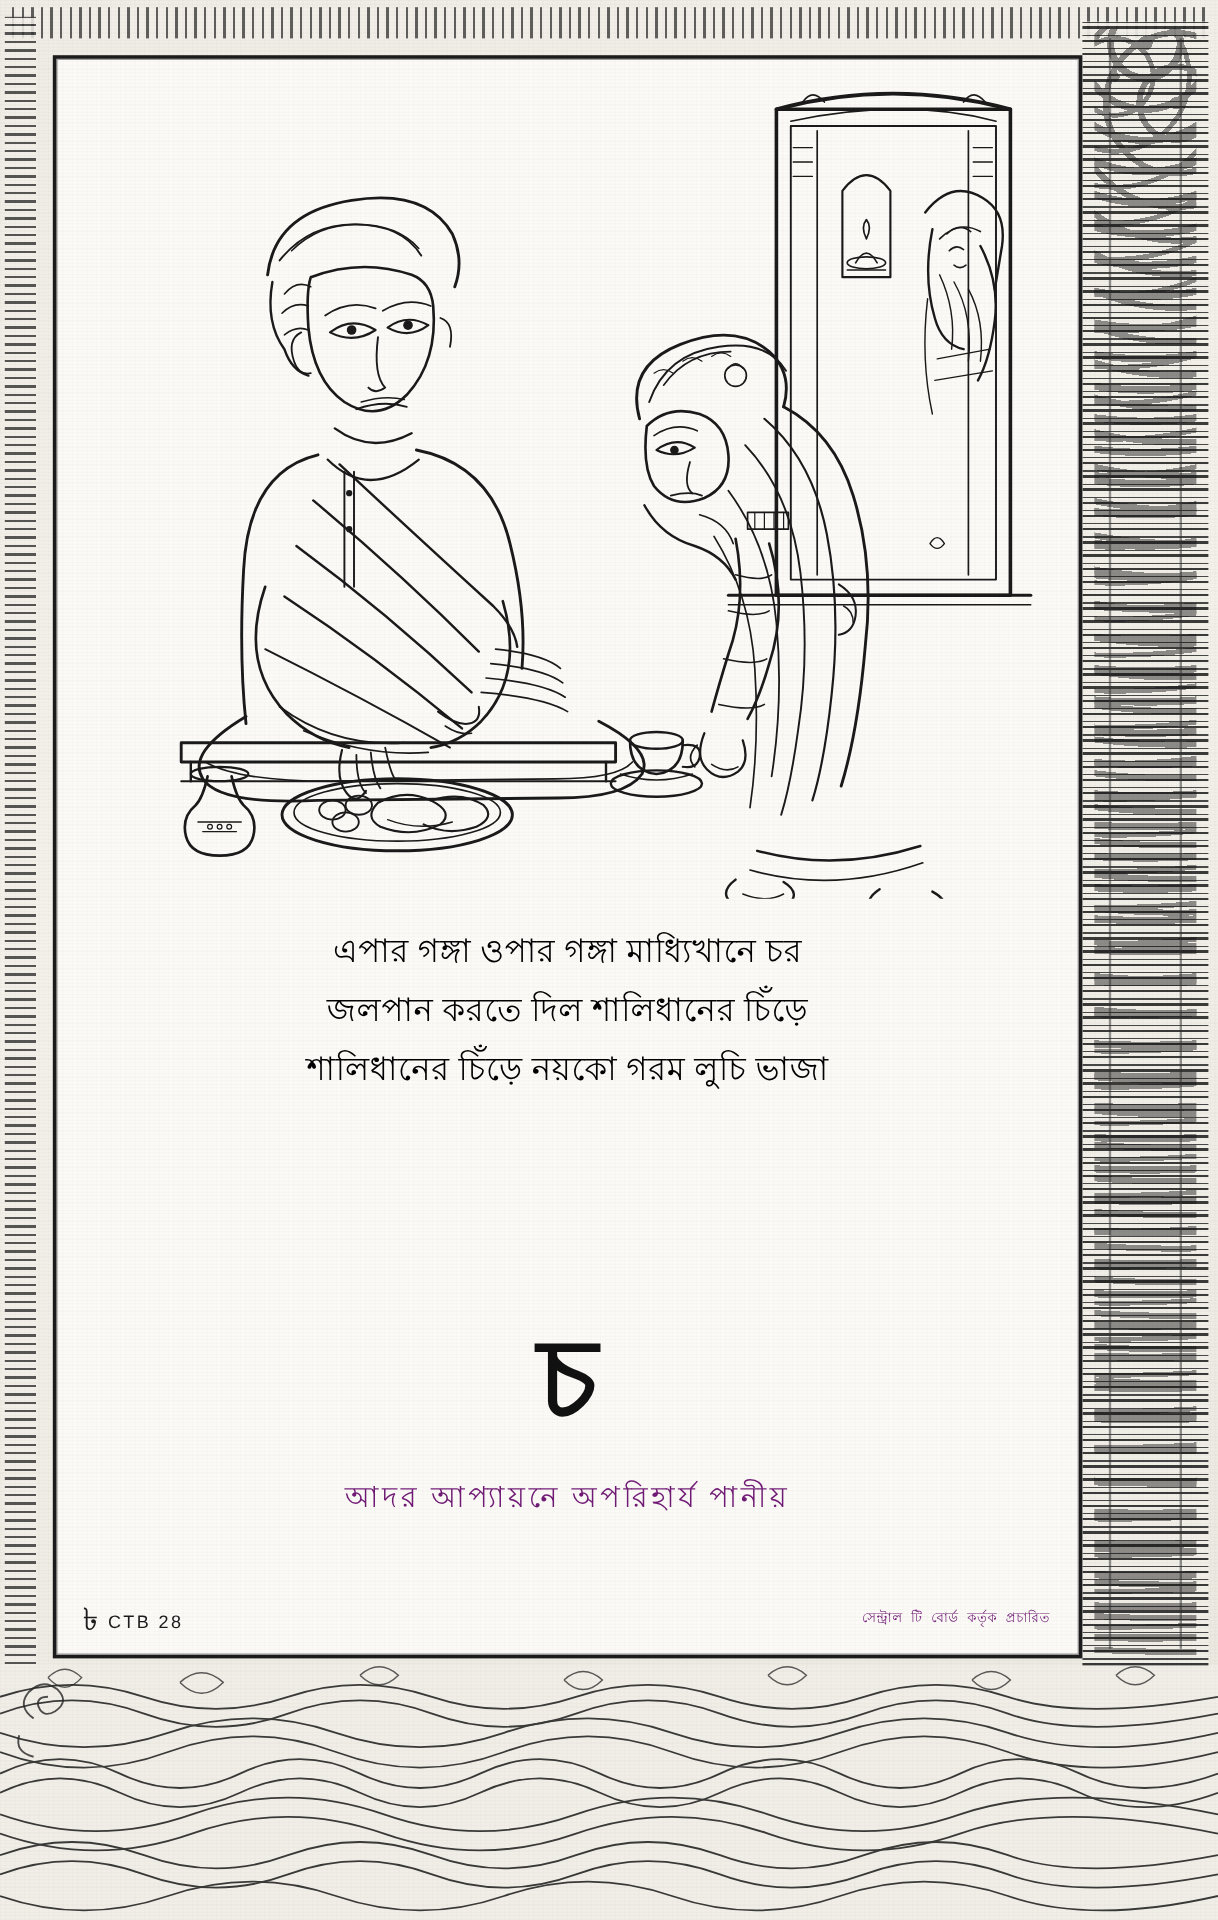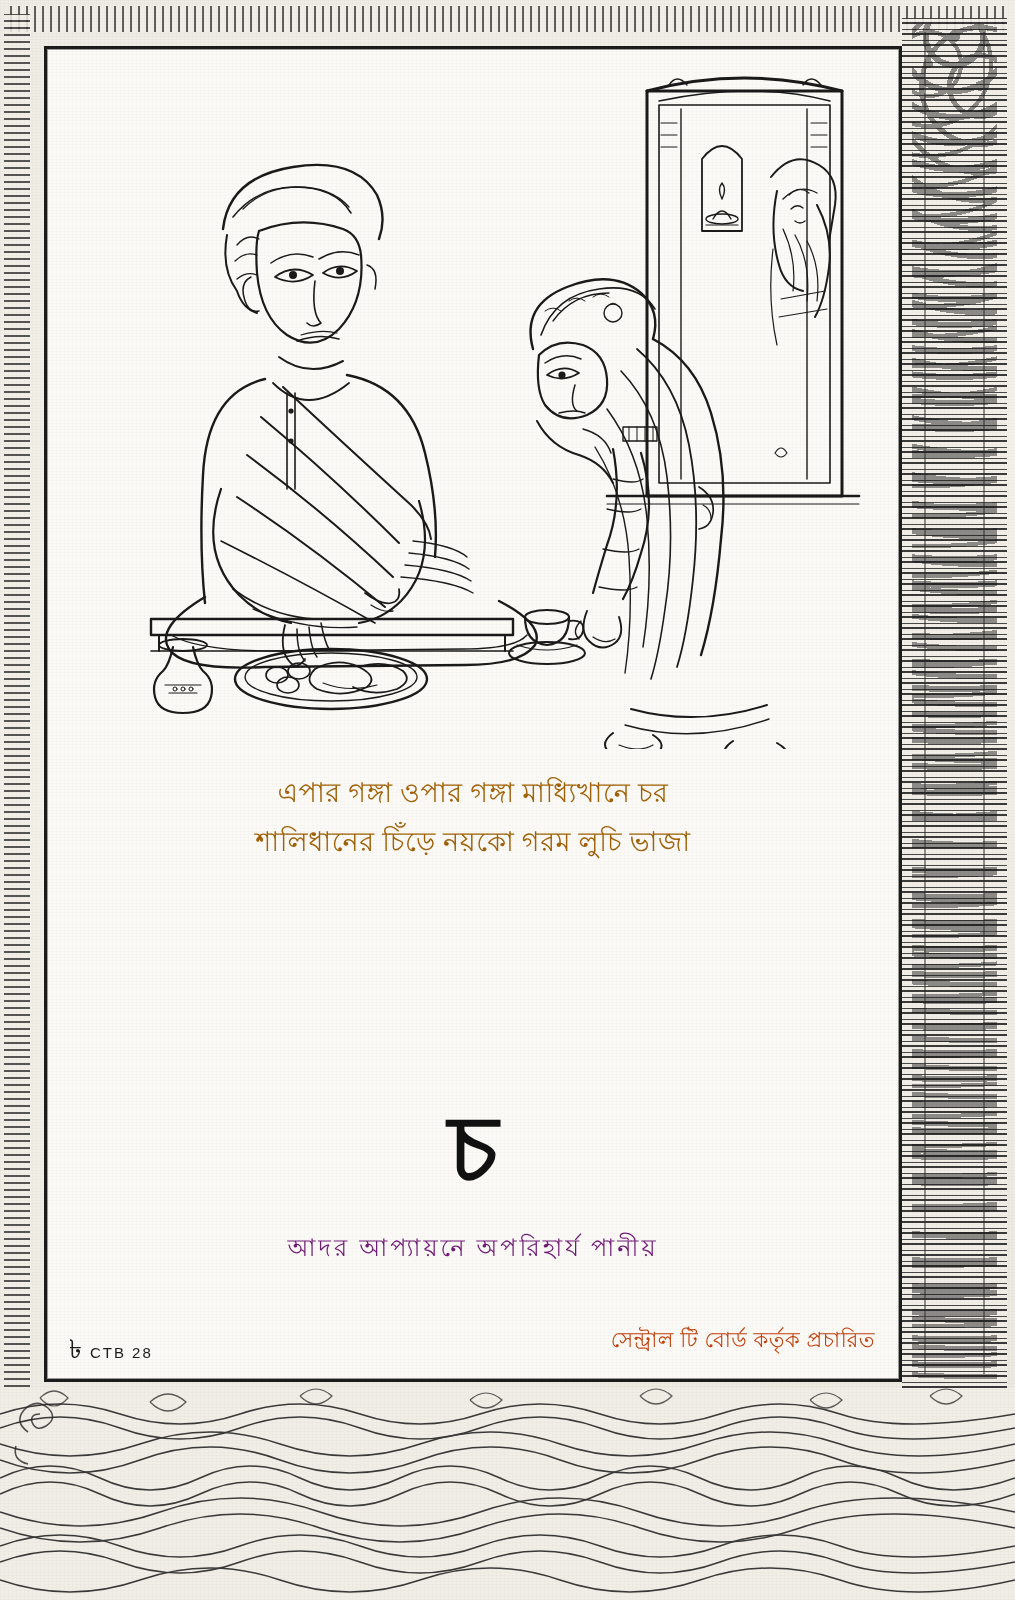--- a/index.html
+++ b/index.html
@@ -136,21 +136,21 @@
     position: absolute;
     left: 0;
     top: 720px;
     width: 852px;
     text-align: center;
   }
   .verse-line {
     font-family: "Liberation Serif", serif;
     font-size: 27px;
     line-height: 49px;
-    color: #a16207;
+    color: #000000;
     letter-spacing: .6px;
     white-space: nowrap;
   }
 
   
   .glyph {
     position: absolute;
     left: 0;
     top: 1055px;
     width: 852px;
@@ -192,23 +192,23 @@
   }
   .footer-left .mono-mark {
     font-family: "Liberation Serif", serif;
     font-size: 26px;
     line-height: .9;
   }
   .footer-right {
     position: absolute;
     right: 24px;
     bottom: 20px;
-    font-family: Liberation Sans, sans-serif;
-    font-size: 21px;
-    color: #c2410c;
+    font-family: Liberation Mono, monospace;
+    font-size: 11px;
+    color: #701a75;
     letter-spacing: .5px;
   }
 
   
   .grain {
     position: absolute;
     inset: 0;
     pointer-events: none;
     background-image:
       repeating-linear-gradient(0deg, rgba(0,0,0,.030) 0 1px, transparent 1px 3px),
@@ -432,20 +432,21 @@
 
             <path d="M498 262 q8 -6 16 0 M522 252 q8 -6 16 0 M546 248 q8 -6 16 0" stroke-width="1"></path>
           </g>
 
         </g>
       </svg>
     </div>
 
     <div class="verse">
       <div class="verse-line">এপার গঙ্গা ওপার গঙ্গা মাধ্যিখানে চর</div>
+      <div class="verse-line">জলপান করতে দিল শালিধানের চিঁড়ে</div>
       <div class="verse-line">শালিধানের চিঁড়ে নয়কো গরম লুচি ভাজা</div>
     </div>
 
     <div class="glyph">
       <span>চ</span>
     </div>
 
     <div class="tagline">আদর  আপ্যায়নে  অপরিহার্য  পানীয়</div>
 
     <div class="footer-left">

